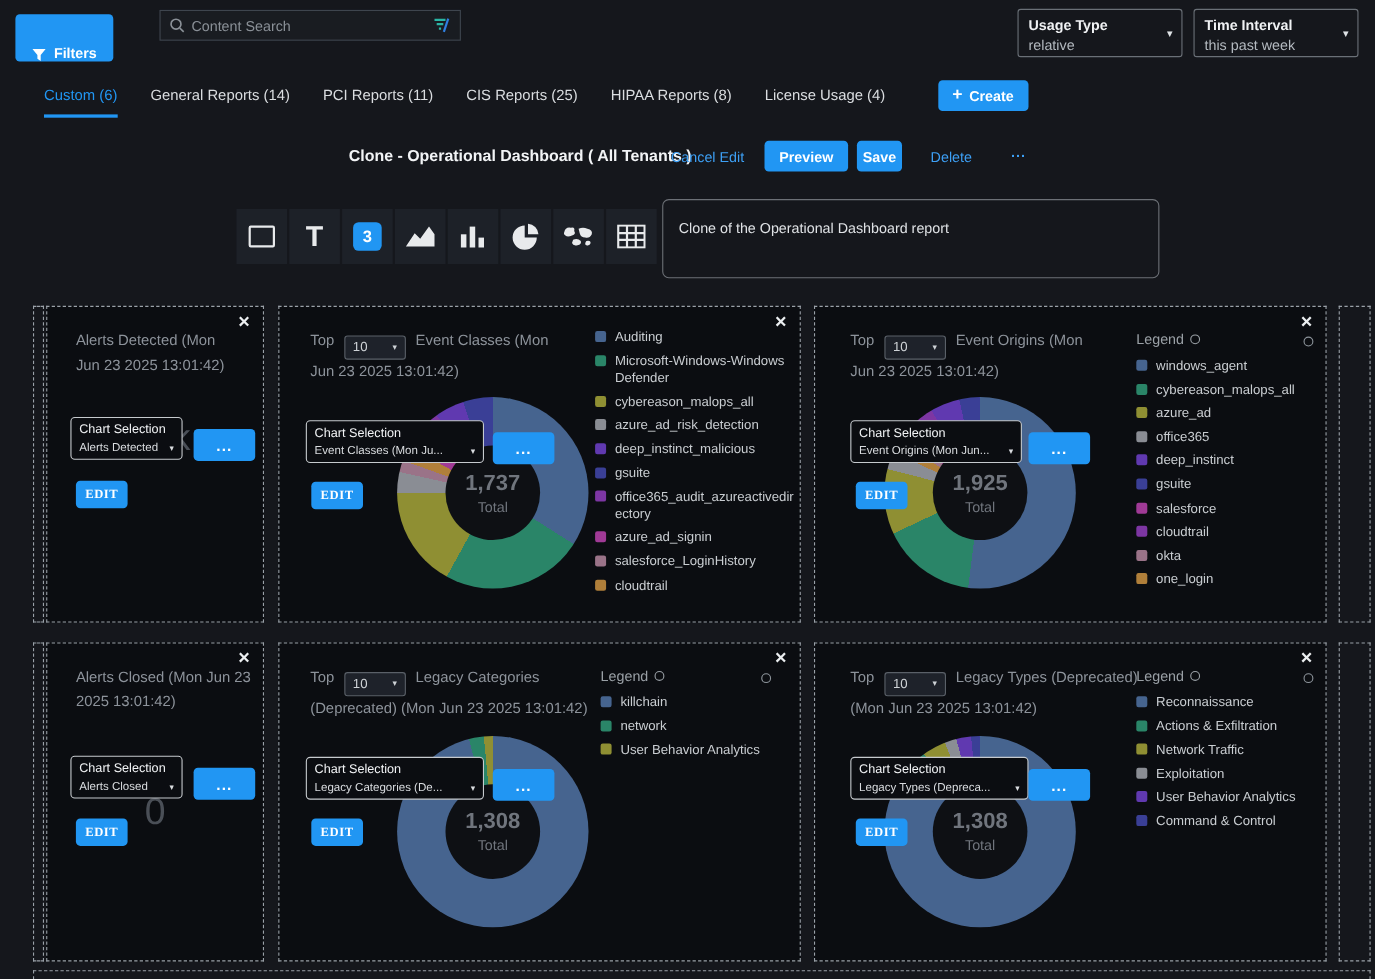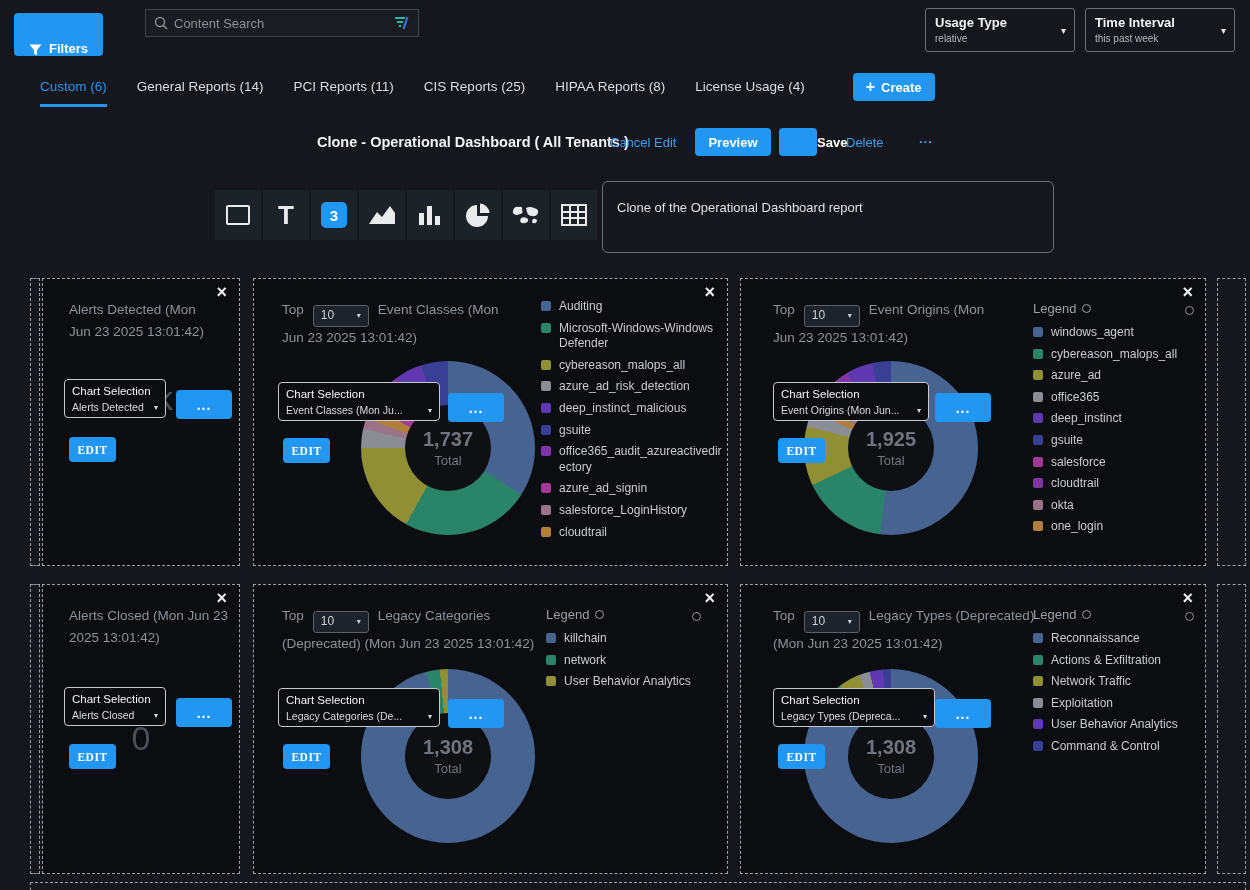--- a/index.html
+++ b/index.html
@@ -17,35 +17,35 @@
                  display:flex; align-items:flex-end; gap:7px; font-size:13px; }
   .search { position:absolute; left:145px; top:9px; width:274px; height:28px;
             background:#191c21; border:1px solid #3e454e; display:flex; align-items:center;
             padding:0 8px; gap:6px; }
   .search input { flex:1; background:transparent; border:none; outline:none;
                   color:#cfd3d7; font-size:13px; font-family:"Liberation Sans",sans-serif; }
   .search input::placeholder { color:#8a9097; }
   .time-box { position:absolute; top:8px; width:150px; height:44px; border:1px solid #6a7077;
               border-radius:3px; padding:6px 22px 5px 9px; background:transparent; cursor:pointer; }
   .time-box .tb-label { font-size:13px; font-weight:bold; color:#f0f2f4; white-space:nowrap; }
-  .time-box .tb-value { font-size:10px; color:#b4bac0; margin-top:3px; white-space:nowrap; }
+  .time-box .tb-value { font-size:13px; color:#b4bac0; margin-top:3px; white-space:nowrap; }
   .time-box .tb-caret { position:absolute; right:8px; top:16px; font-size:10px; color:#dfe3e6; }
 
   
   .tabs { position:absolute; left:40px; top:79px; display:flex; gap:30px; align-items:flex-start; }
   .tab { font-size:13.5px; color:#dadde0; padding-bottom:10px; cursor:pointer; white-space:nowrap; }
   .tab.active { color:#2196f3; border-bottom:3px solid #2196f3; }
   .create-btn { margin-left:18px; margin-top:-6px; height:28px; padding:0 13px;
                 display:flex; align-items:center; gap:6px; font-size:13px; }
   .create-btn .plus { font-size:16px; font-weight:bold; line-height:1; }
 
   
   .page-title { position:absolute; left:317px; top:134px; font-size:14.5px; font-weight:600; color:#f2f4f6; }
   .preview-btn { position:absolute; left:695px; top:128px; width:76px; height:28px; font-size:13px; }
-  .save-btn { position:absolute; left:779px; top:128px; width:30px; height:28px; font-size:13px;padding-left:38px; }
+  .save-btn { position:absolute; left:779px; top:128px; width:41px; height:28px; font-size:13px; }
   .more-link { font-weight:bold; letter-spacing:1px; }
 
   
   .toolbar { position:absolute; left:215px; top:190px; display:flex; gap:2px; }
   .tool { width:46px; height:50px; background:#1d2128; display:flex; align-items:center;
           justify-content:center; cursor:pointer; }
   .rect-ic { width:24px; height:20px; border:2px solid #e8eaec; border-radius:2px; }
   .t-ic { font-size:26px; font-weight:bold; color:#e8eaec; line-height:1; }
   .num-ic { width:26px; height:26px; background:#2196f3; border-radius:5px; color:#fff;
             font-size:15px; font-weight:bold; display:flex; align-items:center; justify-content:center; }

